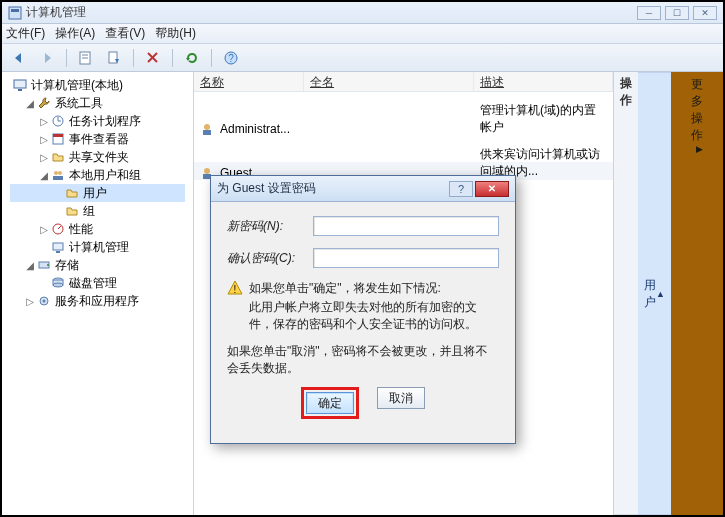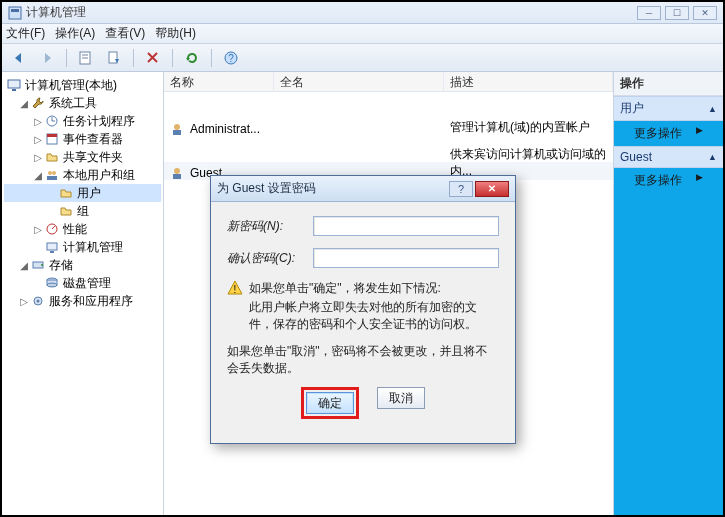--- a/index.html
+++ b/index.html
@@ -8,33 +8,33 @@
   .window-chrome .chrome-icon { width:14px; height:14px; margin-right:4px; display:inline-flex; align-items:center; justify-content:center;}
   .window-chrome .title { color:#3a3a3a;}
   .chrome-right { margin-left:auto; display:flex; gap:4px;}
   .chrome-btn { width:24px; height:14px; border:1px solid #9fb2cd; background:#e6eef9; display:flex; align-items:center; justify-content:center; font-size:9px; color:#52678a;}
   .menubar { background: linear-gradient(#f4f8fd, #e8eef7); border-bottom:1px solid #c9d4e3; height:20px; display:flex; align-items:center; padding:0 4px; gap:10px;}
   .menubar span { color:#222; }
   .toolbar { background: linear-gradient(#f2f6fb, #e2eaf4); border-bottom:1px solid #bfcbdd; height:28px; display:flex; align-items:center; padding:0 6px; gap:6px;}
   .tb-btn { width:22px; height:22px; display:flex; align-items:center; justify-content:center; border:1px solid transparent; }
   .tb-sep { width:1px; height:18px; background:#b7c3d6; margin:0 2px;}
   .content { display:flex; height: calc(517px - 4px - 22px - 20px - 28px); }
-  .tree { width:162px; border-right:1px solid #c9d4e3; background:#fff; padding:4px 2px; overflow:auto;}
+  .tree { width:192px; border-right:1px solid #c9d4e3; background:#fff; padding:4px 8px; overflow:auto;}
   .tree-row { display:flex; align-items:center; height:18px; padding:0 2px; white-space:nowrap;}
   .tw { display:inline-block; width:12px; text-align:center; color:#6a6a6a; font-size:10px;}
   .tic { width:16px; height:16px; margin-right:3px; display:inline-flex; align-items:center; justify-content:center;}
   .tree-row.sel { background:#cfe4ff; }
   .ind1 { padding-left:14px;} .ind2{padding-left:28px;} .ind3{padding-left:42px;}
   .listpane { flex:1; display:flex; flex-direction:column; background:#fff;}
   .list-header { display:flex; background:#f6f6f6; border-bottom:1px solid #e0e6ee; height:20px;}
-  .list-header .col { border-right:1px solid #e5eaf1; padding:2px 6px; color:#333;}
+  .list-header .col { border-right:1px solid #e5eaf1; padding:2px 6px; color:#333;text-decoration:underline;}
   .list-row { display:flex; height:18px; align-items:flex-end;margin-top:26px;}
   .list-row .cell { padding:0 6px; display:flex; align-items:center; overflow:hidden;}
   .user-ic { width:16px; height:14px; margin-right:4px; display:inline-flex;}
-  .actionspane { width:110px; border-left:1px solid #c9d4e3; background:#0ea5e9; display:flex; flex-direction:column;}
+  .actionspane { width:110px; border-left:1px solid #c9d4e3; background:#a16207; display:flex; flex-direction:row;justify-content:space-between;}
   .act-title { background:#f0f3f7; border-bottom:1px solid #d6dde8; padding:3px 6px; font-weight:bold; color:#333;}
   .act-head { background:#d5e6fb; border-top:1px solid #c0d2ec; border-bottom:1px solid #c0d2ec; padding:3px 6px; display:flex; align-items:center; justify-content:space-between; color:#1a3a6e;}
   .act-item { padding:4px 20px; color:#1a1a1a;}
   .tri { font-size:9px;}
   
   .dialog { position:absolute; left:208px; top:173px; width:306px; background:#f0f0f0; border:1px solid #4f6d99; box-shadow:4px 4px 12px rgba(0,0,0,.35);}
   .dlg-title { height:26px; background:linear-gradient(#e9f1fb,#cddff3); display:flex; align-items:center; padding:0 6px; border-bottom:1px solid #9cb3d3; color:#1d2d44;}
   .dlg-ctrl { margin-left:auto; display:flex; gap:2px;}
   .dlg-qm { width:24px; height:16px; background:#dbe7f6; border:1px solid #92a9c9; display:flex; align-items:center; justify-content:center; font-size:11px; color:#3a5a88;}
   .dlg-x { width:34px; height:16px; background:linear-gradient(#f08080,#c72f2f); border:1px solid #8b1a1a; color:#fff; display:flex; align-items:center; justify-content:center; font-size:10px; font-weight:bold;}

